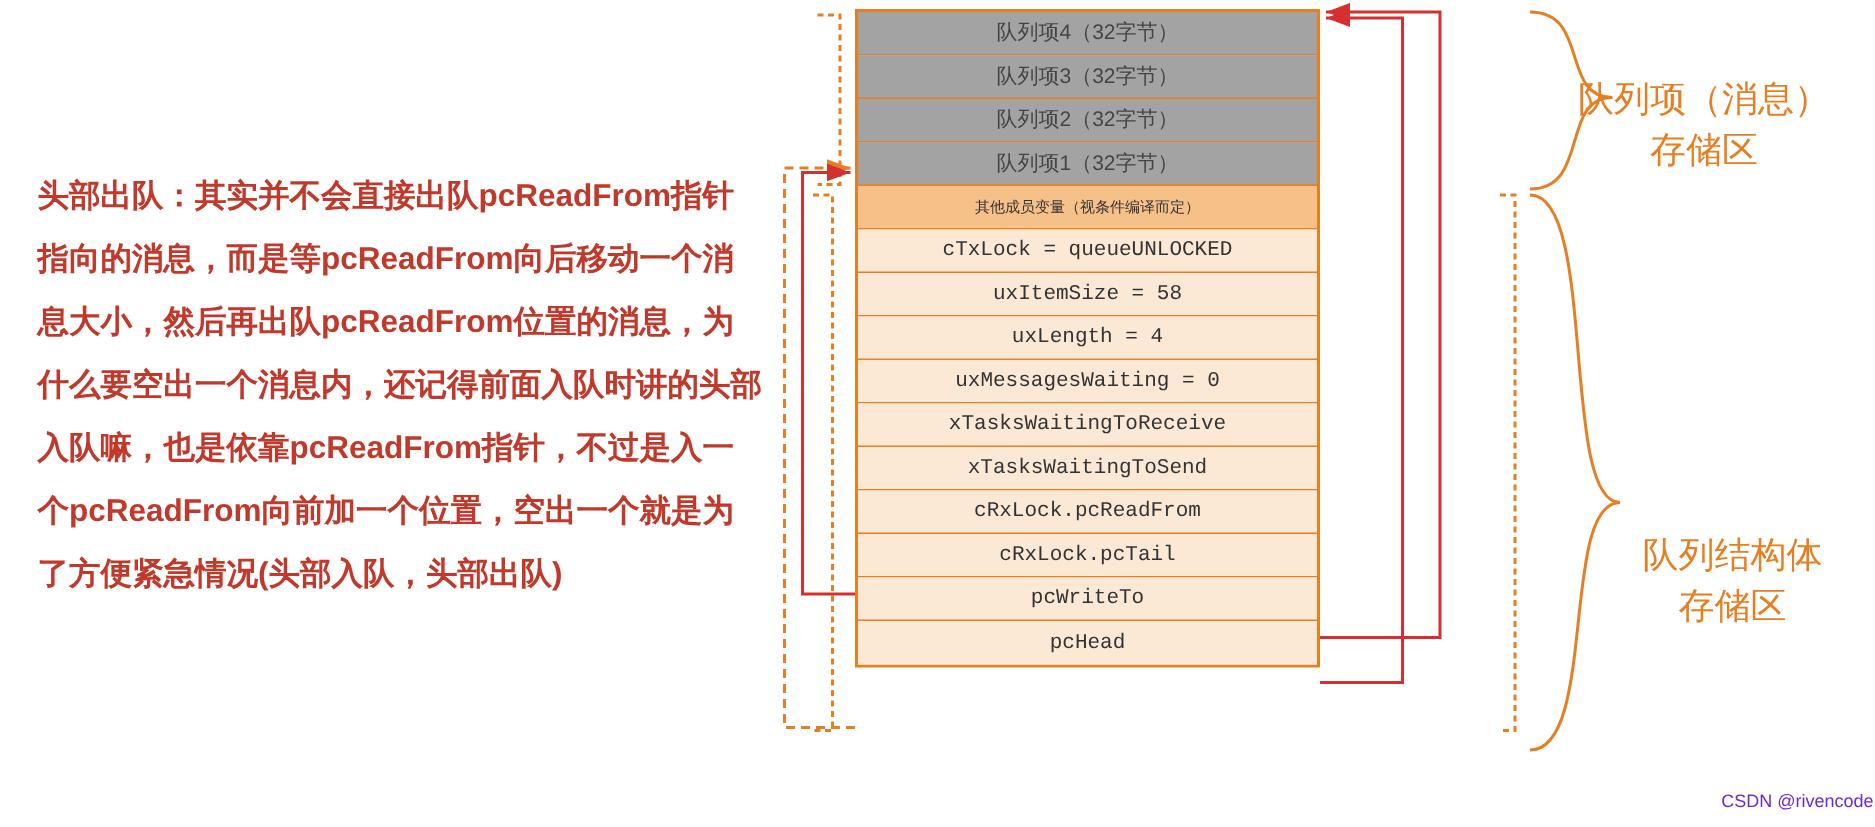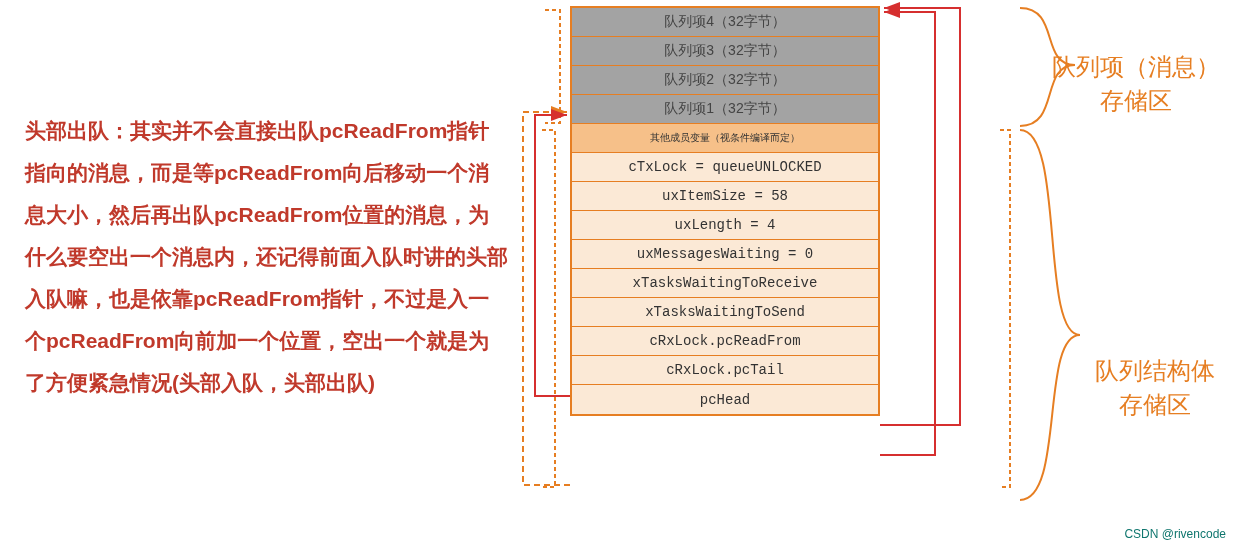--- a/index.html
+++ b/index.html
@@ -39,23 +39,23 @@
       position: absolute;
       color: #e67e22;
       font-size: 24px;
       text-align: center;
       line-height: 1.4;
     }
     .label-top { right: 30px; top: 50px; }
     .label-bottom { right: 35px; top: 320px; margin-top: 34px; }
     .watermark {
       position: absolute;
-      right: 24px;
+      right: 1px;
       bottom: 10px;
-      color: #0f766e;
+      color: #6d28d9;
       font-size: 12px;
     }
     svg.overlay {
       position: absolute;
       left: 0; top: 0;
       width: 1250px; height: 551px;
       pointer-events: none;
     }
   </style>
 </head>
@@ -71,20 +71,21 @@
     <div class="row row-yellow">队列项1（32字节）</div>
     <div class="row row-orange">其他成员变量（视条件编译而定）</div>
     <div class="row row-light">cTxLock = queueUNLOCKED</div>
     <div class="row row-light">uxItemSize = 58</div>
     <div class="row row-light">uxLength = 4</div>
     <div class="row row-light">uxMessagesWaiting = 0</div>
     <div class="row row-light">xTasksWaitingToReceive</div>
     <div class="row row-light">xTasksWaitingToSend</div>
     <div class="row row-light">cRxLock.pcReadFrom</div>
     <div class="row row-light">cRxLock.pcTail</div>
+    <div class="row row-light">pcWriteTo</div>
     <div class="row row-light">pcHead</div>
   </div>
 
   <div class="label-right label-top">队列项（消息）<br>存储区</div>
   <div class="label-right label-bottom">队列结构体<br>存储区</div>
 
   <div class="watermark">CSDN @rivencode</div>
 </div>
 
 <svg class="overlay">

